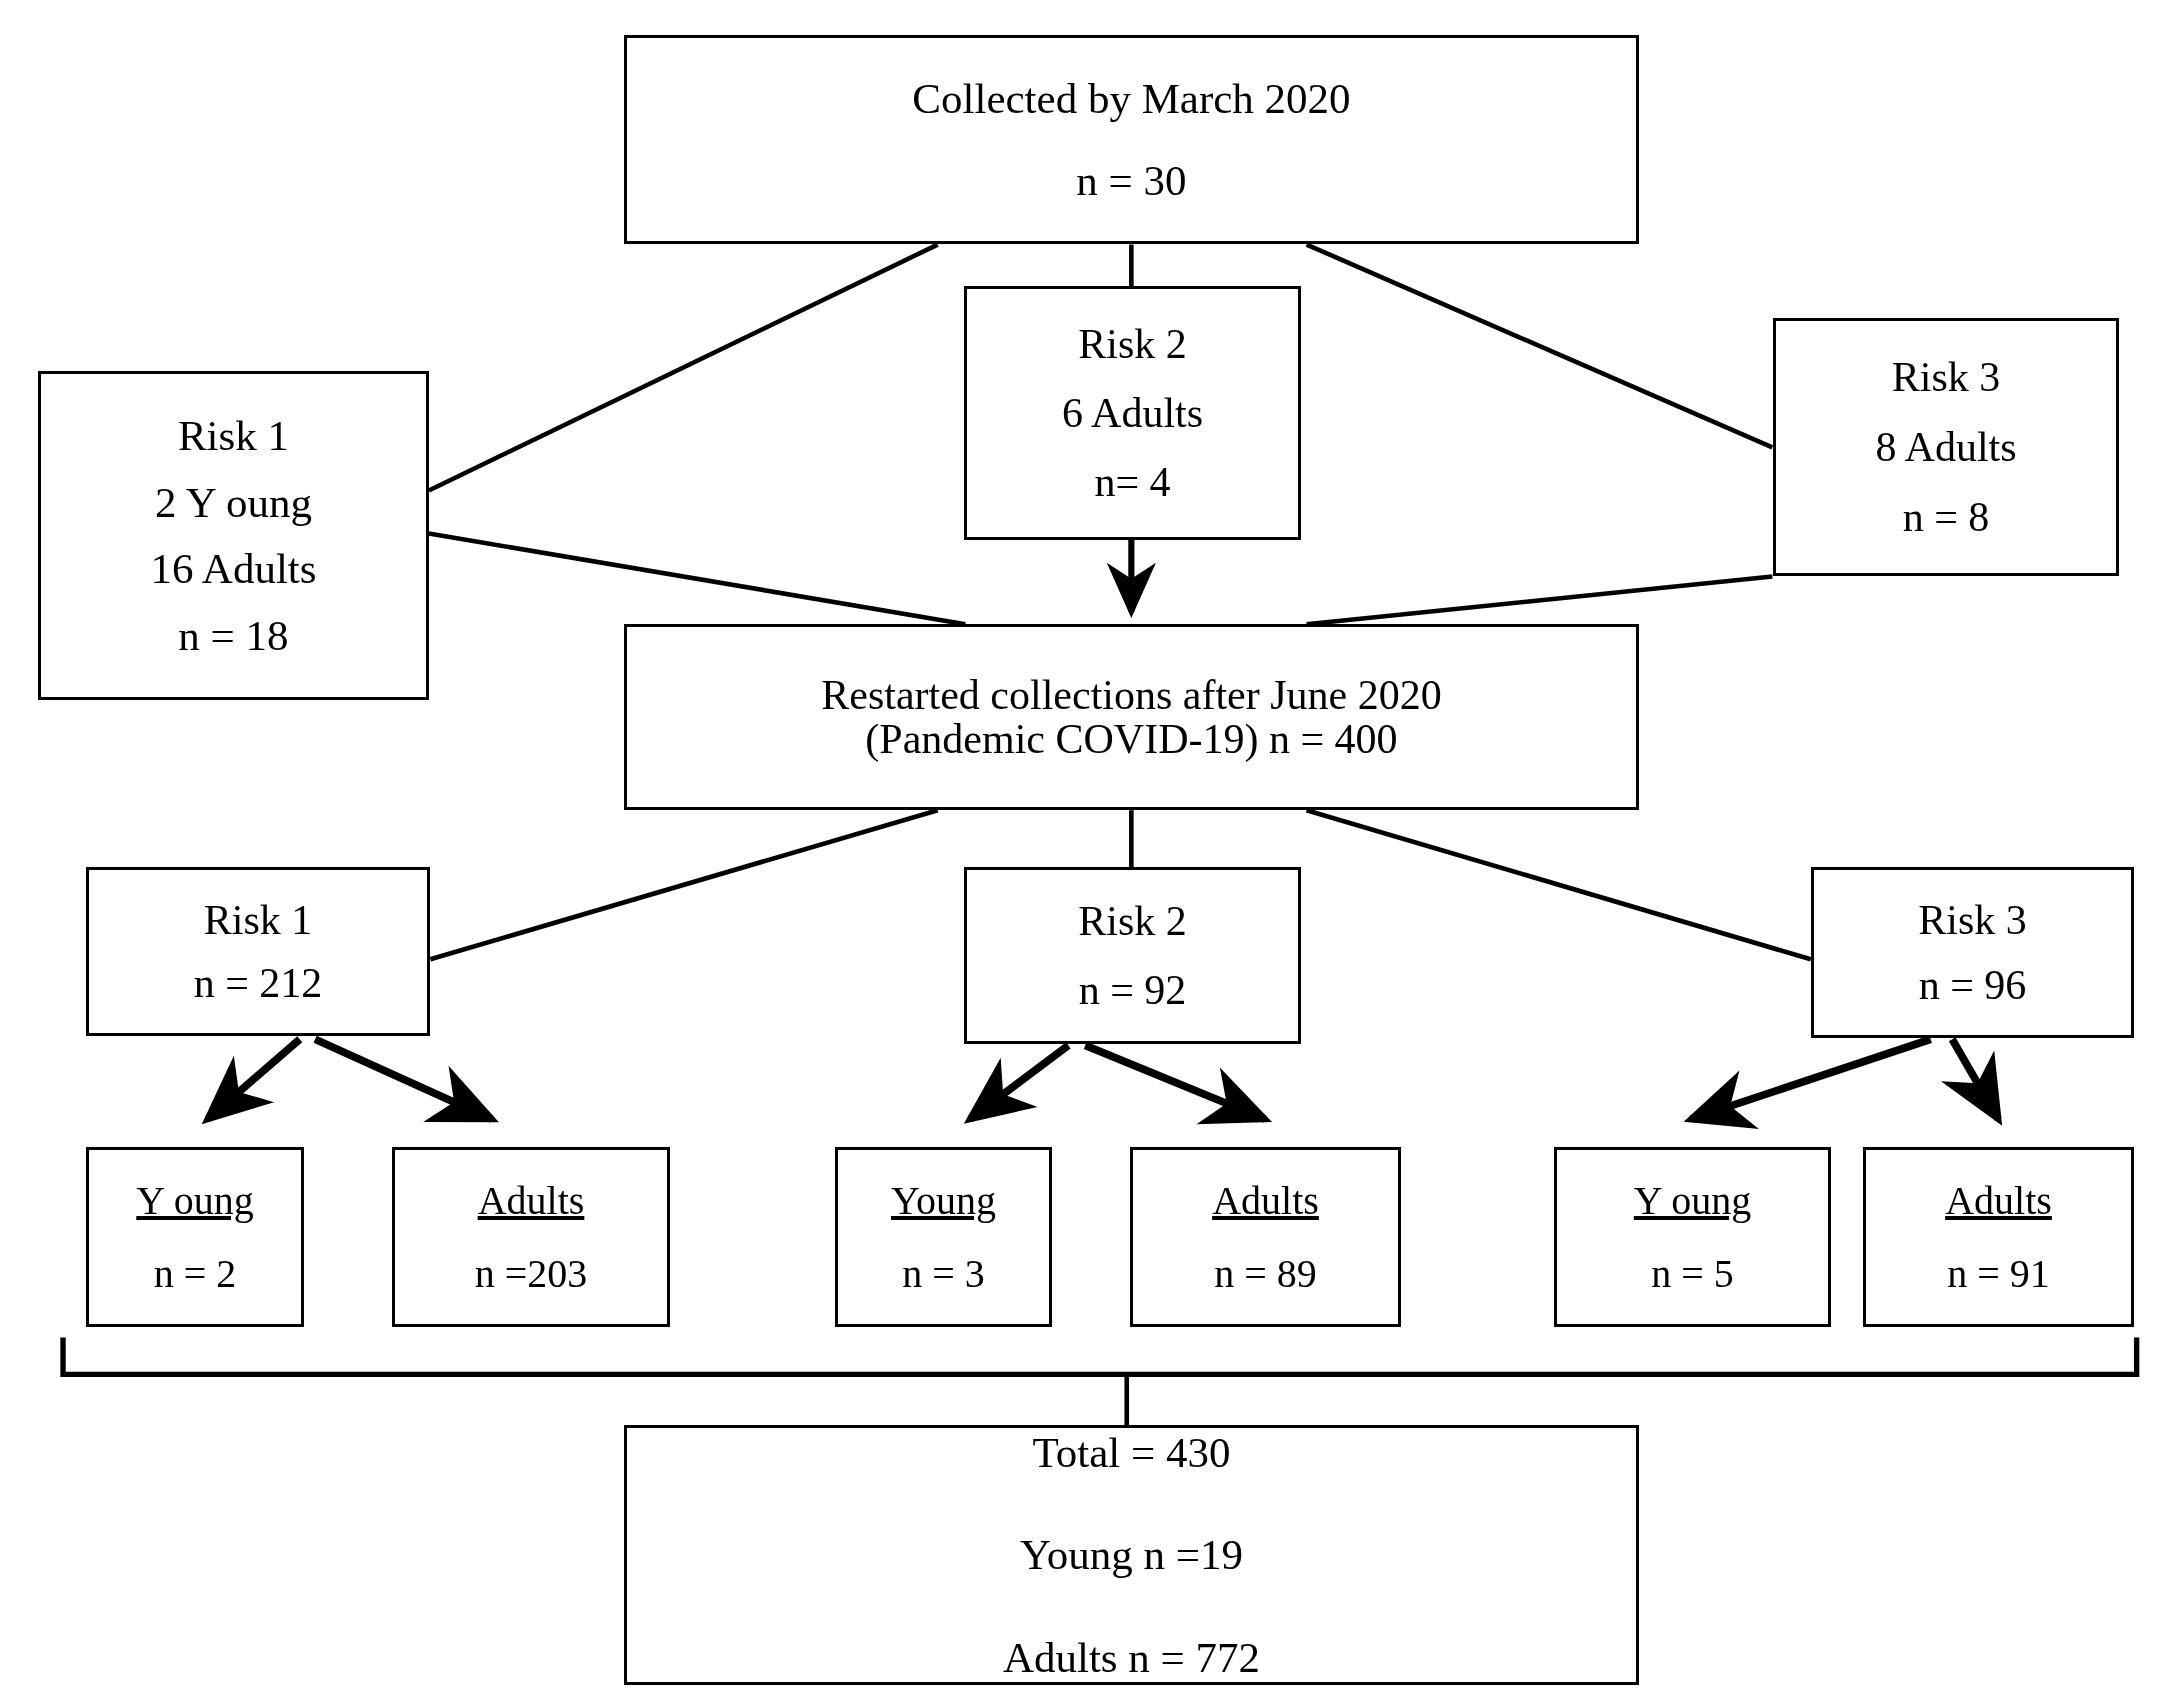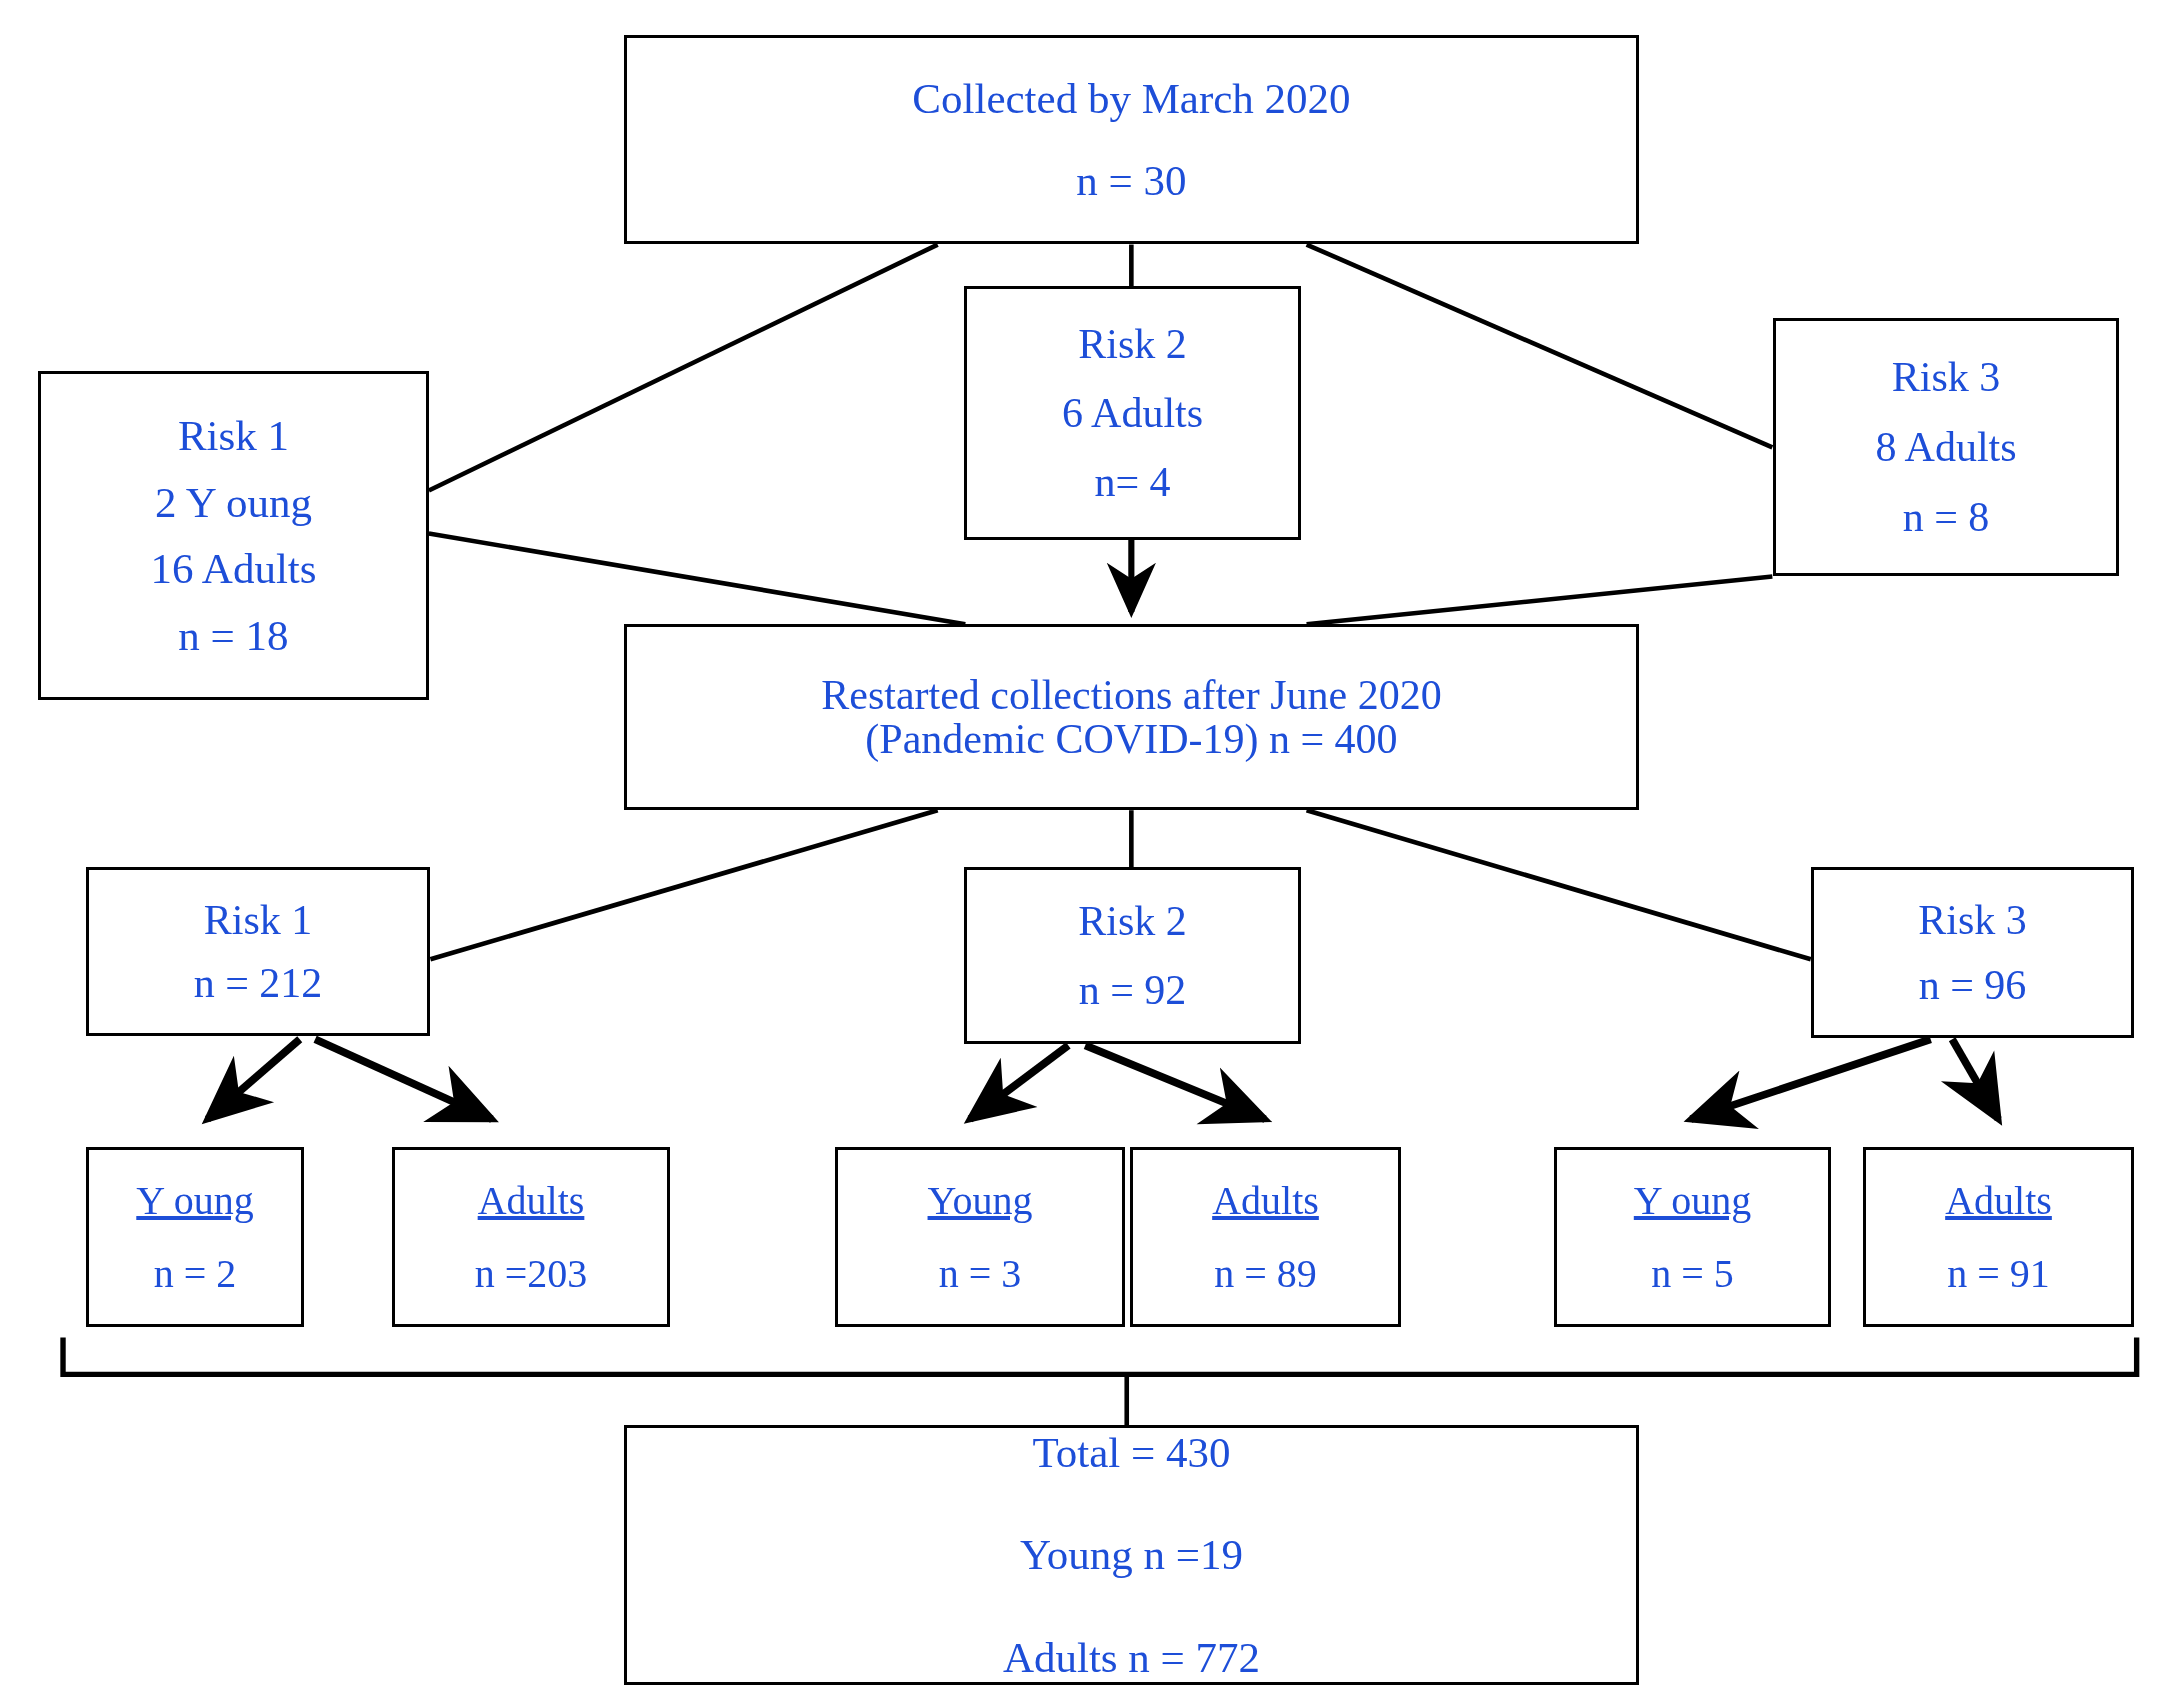--- a/index.html
+++ b/index.html
@@ -6,21 +6,21 @@
     margin: 0;
     padding: 0;
     background: #ffffff;
   }
   #flowchart {
     position: relative;
     width: 2172px;
     height: 1705px;
     background: #ffffff;
     font-family: "Liberation Serif", "DejaVu Serif", serif;
-    color: #1d4ed8;
+    color: #000000;
     overflow: hidden;
   }
   #connector-layer {
     position: absolute;
     left: 0;
     top: 0;
     width: 2172px;
     height: 1705px;
     pointer-events: none;
   }
@@ -45,21 +45,21 @@
   #node-collected      { left: 624px;  top: 35px;   width: 1015px; height: 209px; }
   #node-risk1-pre      { left: 38px;   top: 371px;  width: 391px;  height: 329px; }
   #node-risk2-pre      { left: 964px; top: 286px;  width: 337px;  height: 254px; }
   #node-risk3-pre      { left: 1773px; top: 318px;  width: 346px;  height: 258px; }
   #node-restarted      { left: 624px;  top: 624px;  width: 1015px; height: 186px; }
   #node-risk1-post     { left: 86px;  top: 867px; width: 344px;  height: 169px; }
   #node-risk2-post     { left: 964px; top: 867px; width: 337px;  height: 177px; }
   #node-risk3-post     { left: 1811px; top: 867px; width: 323px;  height: 171px; }
   #node-young-1        { left: 86px;  top: 1147px; width: 218px;  height: 180px; }
   #node-adults-1       { left: 392px;  top: 1147px; width: 278px;  height: 180px; }
-  #node-young-2        { left: 835px; top: 1147px; width: 290px;  height: 180px; }
+  #node-young-2        { left: 835px; top: 1147px; width: 217px;  height: 180px; }
   #node-adults-2       { left: 1130px; top: 1147px; width: 271px;  height: 180px; }
   #node-young-3        { left: 1554px; top: 1147px; width: 277px;  height: 180px; }
   #node-adults-3       { left: 1863px; top: 1147px; width: 271px;  height: 180px; }
   #node-total          { left: 624px;  top: 1425px; width: 1015px; height: 260px; gap: 28px; }
 
   
   #node-collected  .line { font-size: 43px; }
   #node-collected  .line.l1 { margin-bottom: 37px; }
   #node-risk1-pre  .line { font-size: 43px; margin: 10.8px 0; }
   #node-risk2-pre  .line { font-size: 42px; margin: 12.3px 0; }

